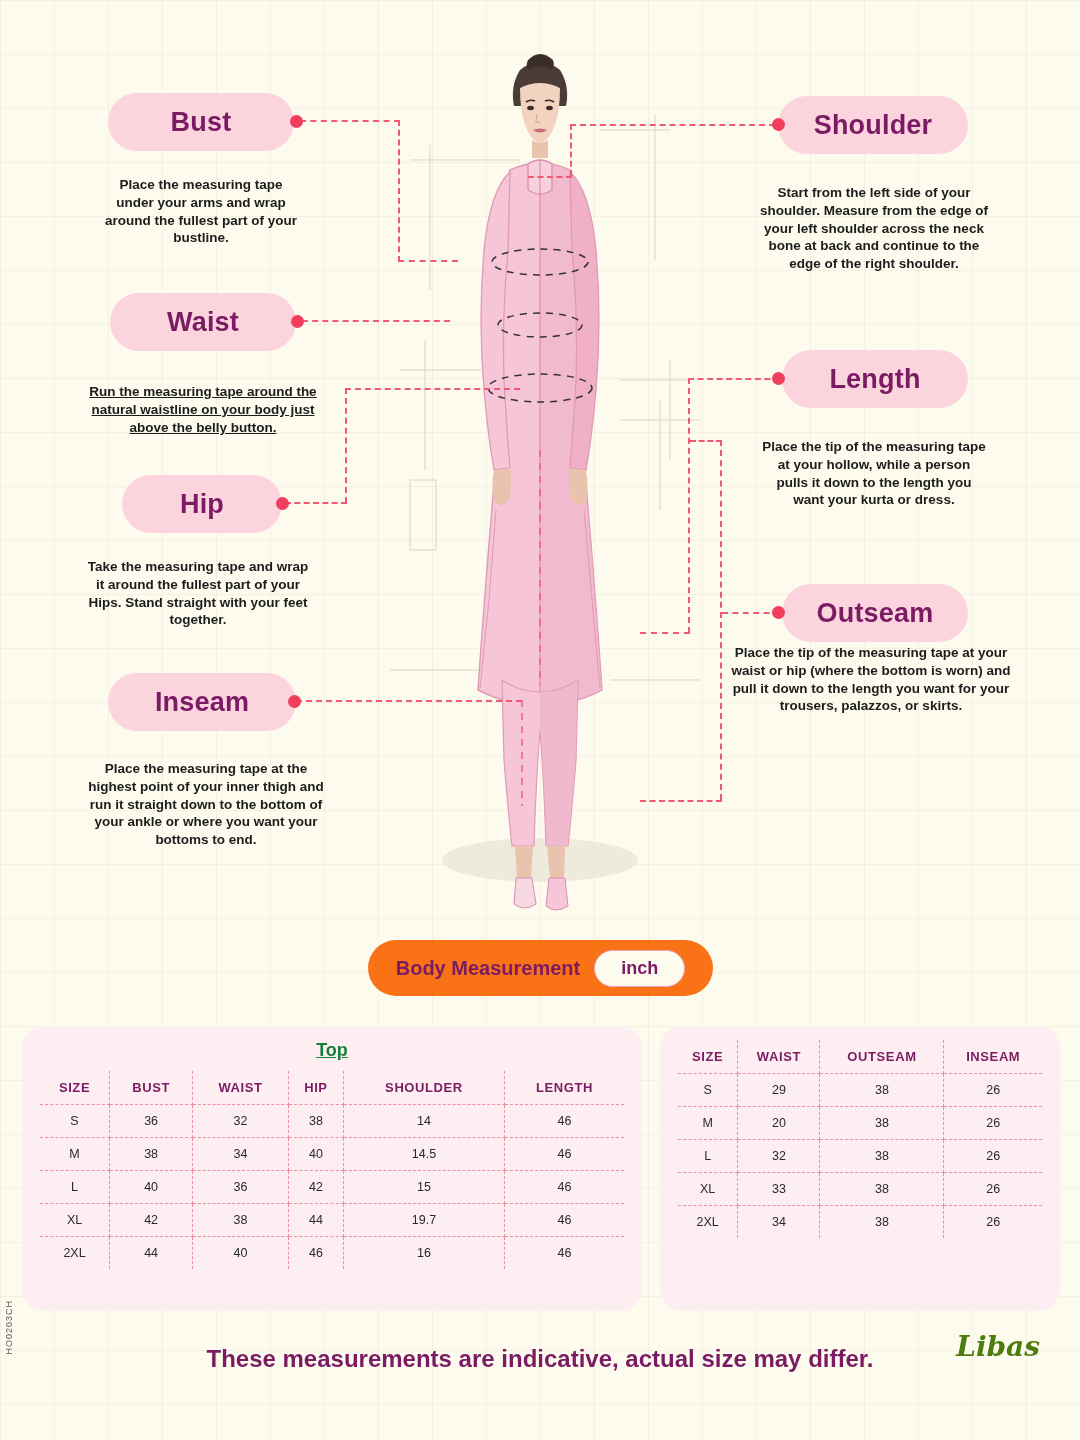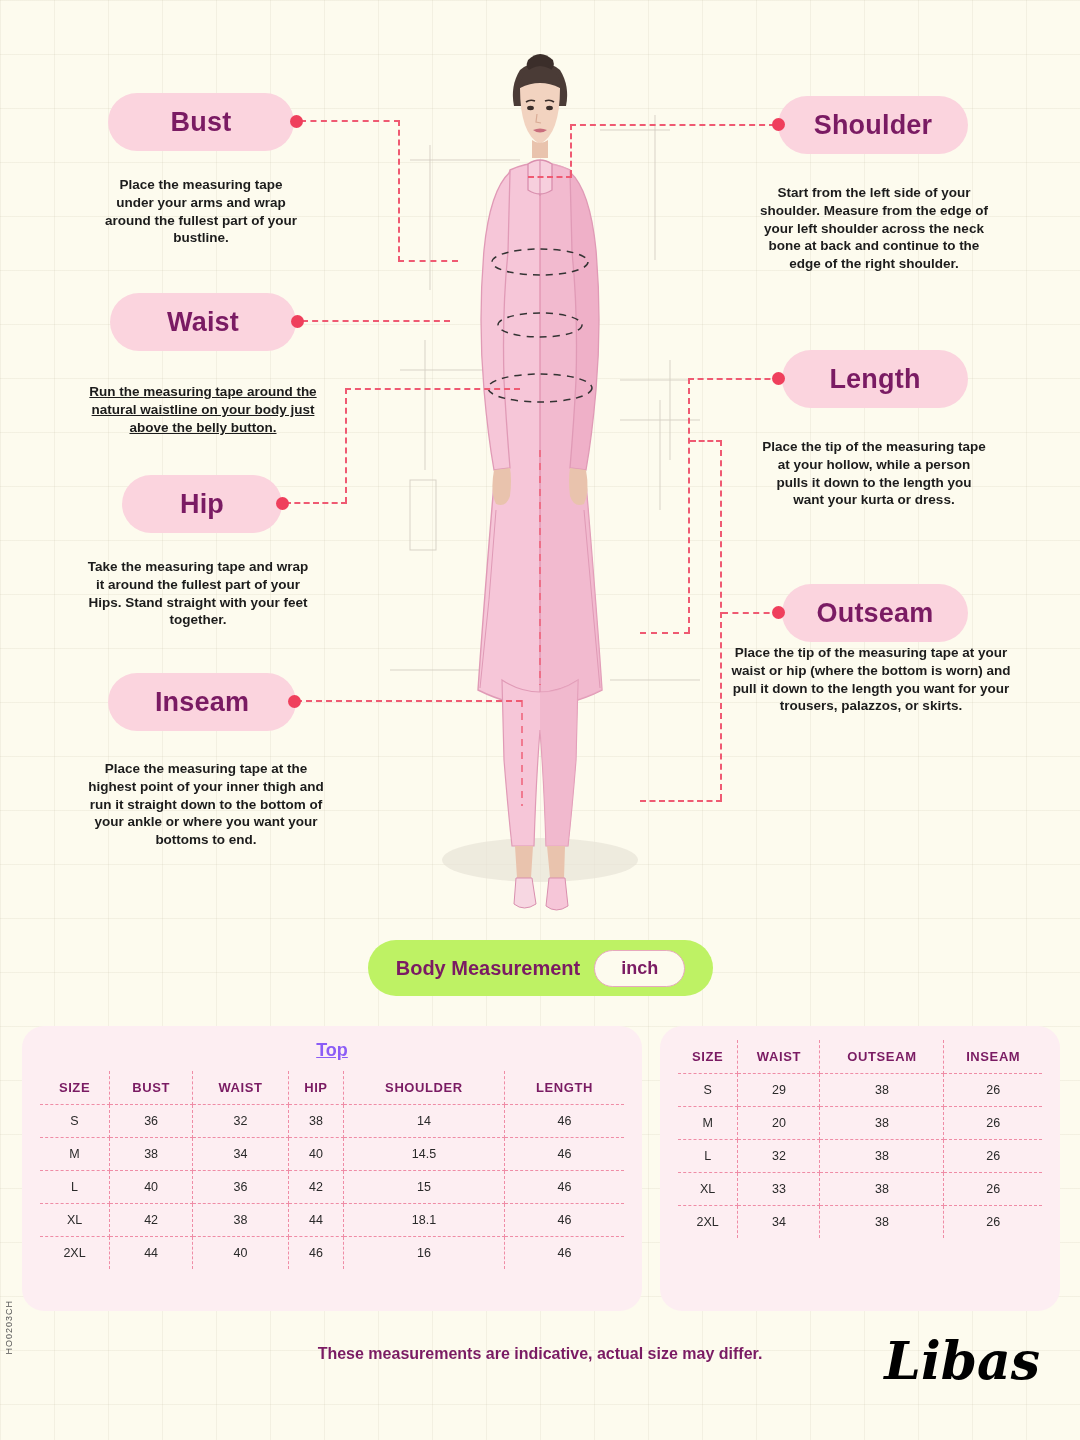--- a/index.html
+++ b/index.html
@@ -69,21 +69,21 @@
     height: 880px;
   }
 
   
   .bm-bar {
     position: absolute;
     left: 368px;
     top: 940px;
     width: 345px;
     height: 56px;
-    background: #bef264;
+    background: #f97316;
     border-radius: 30px;
     display: flex;
     align-items: center;
     justify-content: center;
     gap: 14px;
   }
   .bm-label {
     color: #7a1b63;
     font-size: 20px;
     font-weight: bold;
@@ -101,21 +101,21 @@
   .table-card {
     position: absolute;
     background: #fdeef2;
     border-radius: 22px;
     padding: 14px 18px 18px 18px;
   }
   .table-card.top { left: 22px; top: 1026px; width: 620px; height: 285px; }
   .table-card.bottom { left: 660px; top: 1026px; width: 400px; height: 285px; }
   .tbl-title {
     text-align: center;
-    color: #8b5cf6;
+    color: #15803d;
     font-weight: bold;
     font-size: 18px;
     text-decoration: underline;
     margin-bottom: 10px;
   }
   table { width: 100%; border-collapse: collapse; }
   th {
     font-size: 13px;
     color: #7a1b63;
     font-weight: bold;
@@ -134,31 +134,31 @@
   }
   th:last-child, td:last-child { border-right: 0; }
   tbody tr:last-child td { border-bottom: 0; }
 
   .footer-note {
     position: absolute;
     left: 0; right: 0;
     top: 1345px;
     text-align: center;
     color: #7a1b63;
-    font-size: 16px;
+    font-size: 24px;
     font-weight: bold;
   }
   .brand {
     position: absolute;
     right: 40px;
     top: 1330px;
-    color: #000000;
+    color: #4d7c0f;
     font-family: "DejaVu Serif", serif;
     font-style: italic;
-    font-size: 52px;
+    font-size: 28px;
     font-weight: bold;
   }
   .side-code {
     position: absolute;
     left: 4px;
     top: 1300px;
     font-size: 9px;
     color: #555;
     writing-mode: vertical-rl;
     transform: rotate(180deg);
@@ -347,21 +347,21 @@
         <td>36</td>
         <td>42</td>
         <td>15</td>
         <td>46</td>
       </tr>
       <tr>
         <td>XL</td>
         <td>42</td>
         <td>38</td>
         <td>44</td>
-        <td>18.1</td>
+        <td>19.7</td>
         <td>46</td>
       </tr>
       <tr>
         <td>2XL</td>
         <td>44</td>
         <td>40</td>
         <td>46</td>
         <td>16</td>
         <td>46</td>
       </tr>

